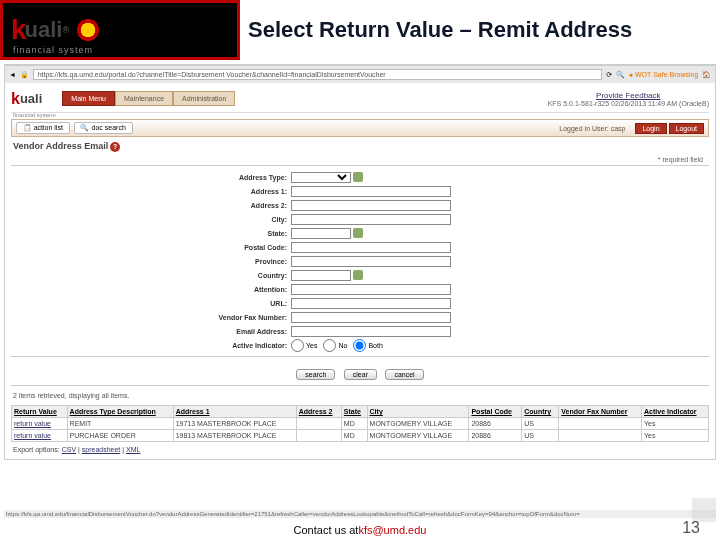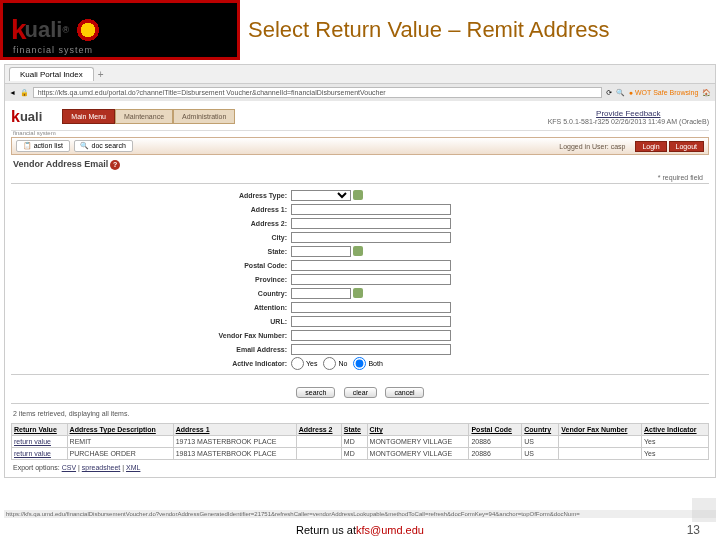--- a/index.html
+++ b/index.html
@@ -4,21 +4,21 @@
 <style>
 *{margin:0;padding:0;box-sizing:border-box;font-family:Arial,sans-serif}
 body{width:720px;height:540px;background:#fff;position:relative;overflow:hidden}
 .slide-header{height:60px;display:flex;align-items:center}
 .logo-box{width:240px;height:60px;background:#000;border:3px solid #b00;display:flex;align-items:center;padding:4px 8px;position:relative}
 .logo-k{font-size:28px;font-weight:bold;color:#b00}
 .logo-uali{font-size:22px;font-weight:bold;color:#444;margin-left:-2px}
 .logo-r{font-size:9px;color:#666;vertical-align:super}
 .logo-seal{width:26px;height:26px;border-radius:50%;background:radial-gradient(circle,#ffcc00 40%,#b00 40% 60%,#000 60%);margin-left:6px}
 .logo-fs{font-size:9px;color:#888;position:absolute;bottom:2px;left:10px;letter-spacing:1px}
-.slide-title{font-size:22px;font-weight:normal;color:#a16207;margin-left:8px}
+.slide-title{font-size:22px;font-weight:bold;color:#0f172a;margin-left:8px}
 .browser-chrome{border:1px solid #ccc;margin:4px 4px 0;background:#f0f0f0}
 .tab-bar{height:18px;display:flex;align-items:center;padding:2px 4px;font-size:8px}
 .tab{background:#fff;border:1px solid #bbb;border-bottom:none;padding:2px 10px;border-radius:3px 3px 0 0}
 .tab-plus{margin-left:4px;color:#888;font-size:10px}
 .url-bar{height:18px;display:flex;align-items:center;padding:0 4px;gap:4px;font-size:7px;background:#e8e8e8;border-top:1px solid #ccc}
 .url-input{flex:1;background:#fff;border:1px solid #bbb;padding:1px 4px;color:#555;overflow:hidden;white-space:nowrap}
 .app-area{background:#fff;padding:2px 6px}
 .app-header{display:flex;align-items:center;height:28px;border-bottom:1px solid #ddd}
 .app-logo-k{font-size:16px;font-weight:bold;color:#b00}
 .app-logo-uali{font-size:13px;font-weight:bold;color:#444}
@@ -48,42 +48,38 @@
 .result-msg{font-size:7px;color:#555;padding:6px 2px}
 .result-table{width:100%;border-collapse:collapse;font-size:7px}
 .result-table th{background:#eee;border:1px solid #ccc;padding:2px;text-align:left;font-weight:bold;text-decoration:underline}
 .result-table td{border:1px solid #ccc;padding:2px;color:#444}
 .result-table a{color:#336;text-decoration:underline}
 .export{font-size:7px;color:#444;padding:4px 2px}
 .export a{color:#336;text-decoration:underline}
 .status-bar{position:absolute;bottom:22px;left:4px;right:4px;font-size:6px;color:#666;background:#eee;padding:1px 2px;overflow:hidden;white-space:nowrap}
 .footer{position:absolute;bottom:0;left:0;right:0;height:20px;display:flex;align-items:center;justify-content:center;font-size:11px}
 .footer .email{color:#b00}
-.page-num{position:absolute;right:20px;bottom:3px;font-size:12px;color:#555}
+.page-num{position:absolute;right:20px;bottom:3px;font-size:16px;color:#555}
 .footer-logo{position:absolute;right:4px;bottom:18px;width:24px;height:24px;background:#ccc;opacity:.4}
 </style>
 </head>
 <body>
 
 <div class="slide-header">
   <div class="logo-box">
     <span class="logo-k">k</span>
     <span class="logo-uali">uali</span>
     <span class="logo-r">®</span>
     <span class="logo-seal"></span>
     <span class="logo-fs">financial system</span>
   </div>
   <div class="slide-title">Select Return Value – Remit Address</div>
 </div>
 
 <div class="browser-chrome">
-  <div class="tab-bar">
-    <div class="tab">Kuali Portal Index</div>
-    <div class="tab-plus">+</div>
-  </div>
   <div class="url-bar">
     <span>◄</span>
     <span>🔒</span>
     <div class="url-input">https://kfs.qa.umd.edu/portal.do?channelTitle=Disbursement Voucher&amp;channelId=financialDisbursementVoucher</div>
     <span>⟳</span>
     <span>🔍</span>
     <span style="color:#e70">● WOT Safe Browsing</span>
     <span>🏠</span>
   </div>
 
@@ -243,16 +239,16 @@
       <a>CSV</a> |
       <a>spreadsheet</a> |
       <a>XML</a>
     </div>
   </div>
 </div>
 
 <div class="status-bar">https://kfs.qa.umd.edu/financialDisbursementVoucher.do?vendorAddressGeneratedIdentifier=21751&amp;refreshCaller=vendorAddressLookupable&amp;methodToCall=refresh&amp;docFormKey=94&amp;anchor=topOfForm&amp;docNum=</div>
 <div class="footer-logo"></div>
 <div class="footer">
-  <span>Return us at </span>
+  <span>Contact us at </span>
     <span class="email">kfs@umd.edu</span>
 </div>
 <div class="page-num">13</div>
 
 </body></html>

